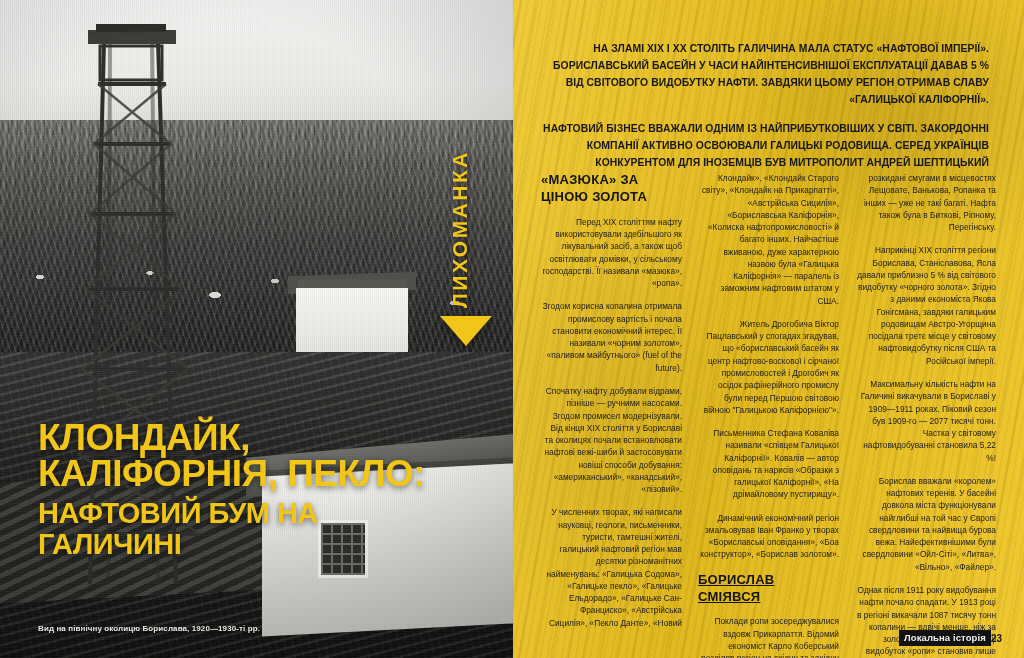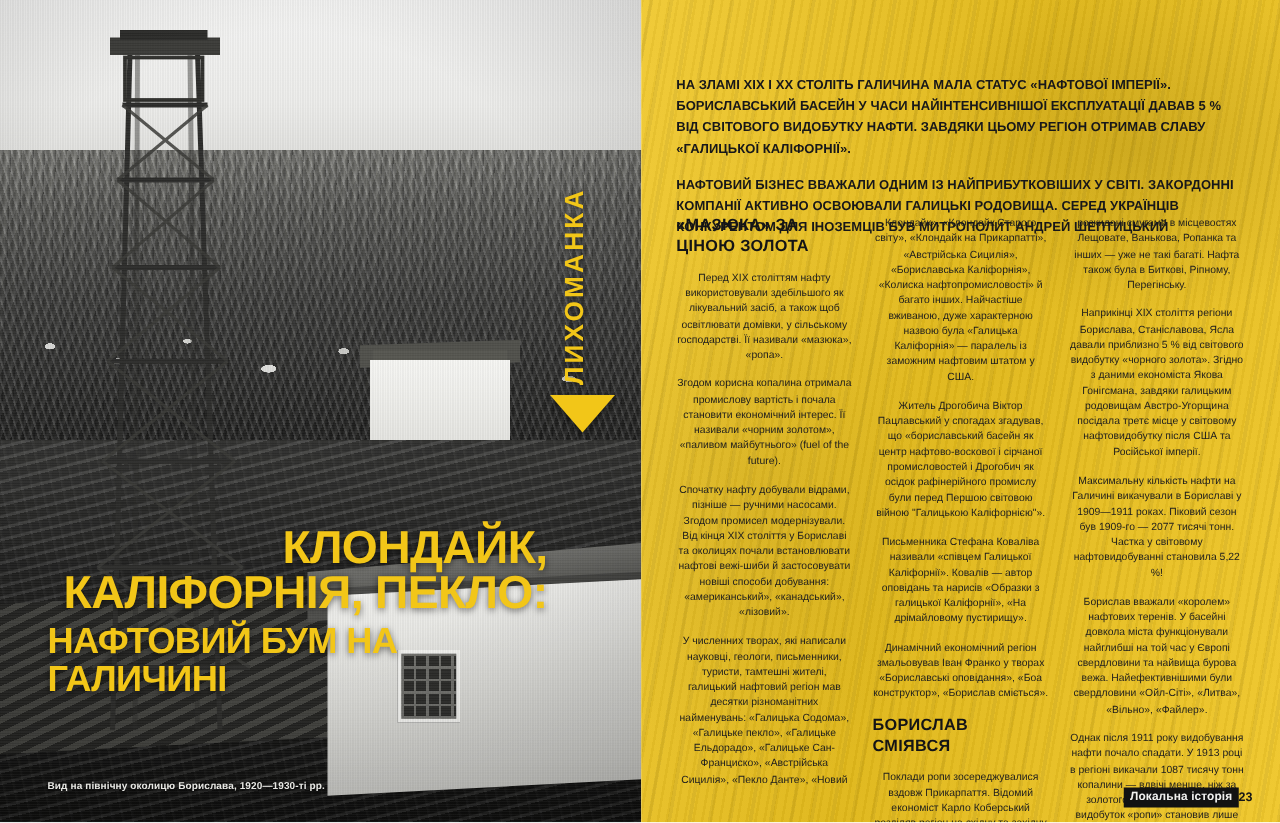--- a/index.html
+++ b/index.html
@@ -178,21 +178,20 @@
     font-weight: 800;
     line-height: 0.98;
     letter-spacing: -0.5px;
     text-shadow: 0 2px 6px rgba(0,0,0,.55);
     z-index: 6;
   }
   .headline .hl-main {
     display: block;
     font-size: 37px;
     text-transform: uppercase;
-    text-align: right;
   }
   .headline .hl-sub {
     display: block;
     font-size: 29px;
     font-weight: 700;
     text-transform: uppercase;
     margin-top: 5px;
     line-height: 1.08;
   }
 
@@ -254,28 +253,29 @@
     position: absolute; inset: 0;
     background:
       radial-gradient(ellipse 260px 200px at 78% 18%, rgba(90,70,0,0.16), transparent 70%),
       radial-gradient(ellipse 200px 320px at 18% 62%, rgba(120,95,10,0.12), transparent 72%),
       repeating-linear-gradient(-80deg, rgba(0,0,0,0.05) 0px, rgba(0,0,0,0.05) 3px, transparent 3px, transparent 16px);
     pointer-events: none;
   }
 
   .lede {
     position: absolute;
-    left: 28px; top: 61px;
+    left: 28px; top: 41px;
     width: 448px;
     color: #17171a;
     font-size: 10.4px;
     font-weight: 700;
     line-height: 1.62;
     letter-spacing: .05px;
     text-transform: uppercase;
+    text-align: right;
   }
   .lede p { margin: 0 0 13px 0; }
   .lede p:last-child { margin-bottom: 0; }
 
   .columns {
     position: absolute;
     left: 28px; top: 172px;
     width: 456px;
     display: flex;
     gap: 16px;
@@ -284,27 +284,27 @@
 
   .col h3 {
     margin: 0 0 10px 0;
     font-size: 13px;
     font-weight: 800;
     letter-spacing: .25px;
     color: #141416;
     text-transform: uppercase;
     line-height: 1.3;
   }
-  .col h3.spaced { margin-top: 4px; }
+  .col h3.spaced { margin-top: 4px; text-decoration: underline; }
   .col p {
     margin: 0 0 11px 0;
     font-size: 8.3px;
     line-height: 1.48;
     color: #1c1c1e;
-    text-align: center;
+    text-align: right;
     letter-spacing: .02px;
   }
   .col p:last-child { margin-bottom: 0; }
 
   
   .footer {
     position: absolute;
     right: 22px;
     bottom: 12px;
     display: flex;
@@ -411,21 +411,21 @@
         <p>Перед XIX століттям нафту використовували здебільшого як лікувальний засіб, а також щоб освітлювати домівки, у сільському господарстві. Її називали «мазюка», «ропа».</p>
         <p>Згодом корисна копалина отримала промислову вартість і почала становити економічний інтерес. Її називали «чорним золотом», «паливом майбутнього» (fuel of the future).</p>
         <p>Спочатку нафту добували відрами, пізніше — ручними насосами. Згодом промисел модернізували. Від кінця XIX століття у Бориславі та околицях почали встановлювати нафтові вежі-шиби й застосовувати новіші способи добування: «американський», «канадський», «лізовий».</p>
         <p>У численних творах, які написали науковці, геологи, письменники, туристи, тамтешні жителі, галицький нафтовий регіон мав десятки різноманітних найменувань: «Галицька Содома», «Галицьке пекло», «Галицьке Ельдорадо», «Галицьке Сан-Франциско», «Австрійська Сицилія», «Пекло Данте», «Новий</p>
       </div>
 
       <div class="col">
         <p>Клондайк», «Клондайк Старого світу», «Клондайк на Прикарпатті», «Австрійська Сицилія», «Бориславська Каліфорнія», «Колиска нафтопромисловості» й багато інших. Найчастіше вживаною, дуже характерною назвою була «Галицька Каліфорнія» — паралель із заможним нафтовим штатом у США.</p>
         <p>Житель Дрогобича Віктор Пацлавський у спогадах згадував, що «бориславський басейн як центр нафтово-воскової і сірчаної промисловостей і Дрогобич як осідок рафінерійного промислу були перед Першою світовою війною "Галицькою Каліфорнією"».</p>
         <p>Письменника Стефана Коваліва називали «співцем Галицької Каліфорнії». Ковалів — автор оповідань та нарисів «Образки з галицької Каліфорнії», «На дрімайловому пустирищу».</p>
-        <p>Динамічний економічний регіон змальовував Іван Франко у творах «Бориславські оповідання», «Боа конструктор», «Борислав сміється».</p>
+        <p>Динамічний економічний регіон змальовував Іван Франко у творах «Бориславські оповідання», «Боа конструктор», «Борислав золотом».</p>
         <h3 class="spaced">БОРИСЛАВ СМІЯВСЯ</h3>
         <p>Поклади ропи зосереджувалися вздовж Прикарпаття. Відомий економіст Карло Коберський розділяв регіон на східну та західну частини. До східного нафтового регіону він зараховував Борислав, Тустановичі, Мразницю, Східницю, Урич. У західній частині Карпат родовища були</p>
       </div>
 
       <div class="col">
         <p>розкидані смугами в місцевостях Лещовате, Ванькова, Ропанка та інших — уже не такі багаті. Нафта також була в Биткові, Ріпному, Перегінську.</p>
         <p>Наприкінці XIX століття регіони Борислава, Станіславова, Ясла давали приблизно 5 % від світового видобутку «чорного золота». Згідно з даними економіста Якова Гонігсмана, завдяки галицьким родовищам Австро-Угорщина посідала третє місце у світовому нафтовидобутку після США та Російської імперії.</p>
         <p>Максимальну кількість нафти на Галичині викачували в Бориславі у 1909—1911 роках. Піковий сезон був 1909-го — 2077 тисячі тонн. Частка у світовому нафтовидобуванні становила 5,22 %!</p>
         <p>Борислав вважали «королем» нафтових теренів. У басейні довкола міста функціонували найглибші на той час у Європі свердловини та найвища бурова вежа. Найефективнішими були свердловини «Ойл-Сіті», «Литва», «Вільно», «Файлер».</p>
         <p>Однак після 1911 року видобування нафти почало спадати. У 1913 році в регіоні викачали 1087 тисячу тонн копалини — вдвічі менше, ніж за золотого періоду. У 1937 році видобуток «ропи» становив лише чверть від показників 1909 року.</p>

